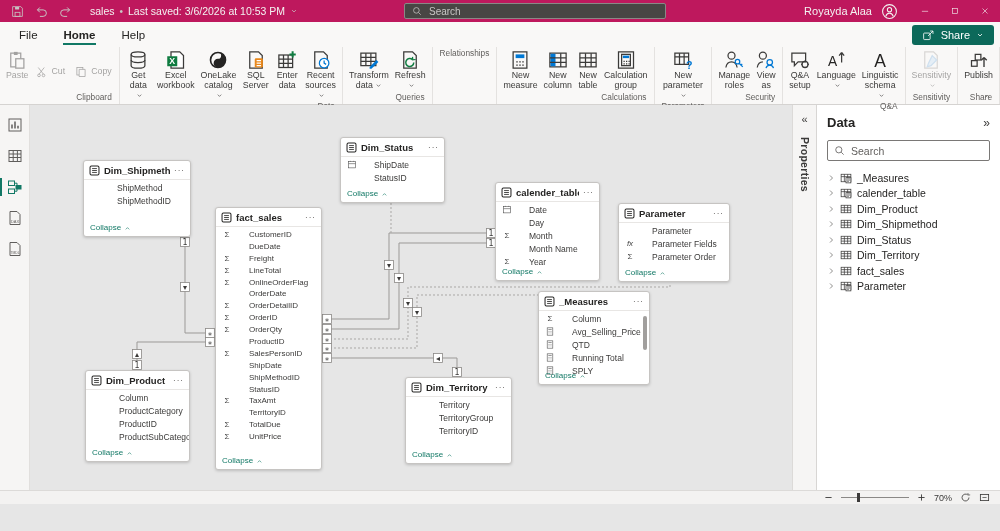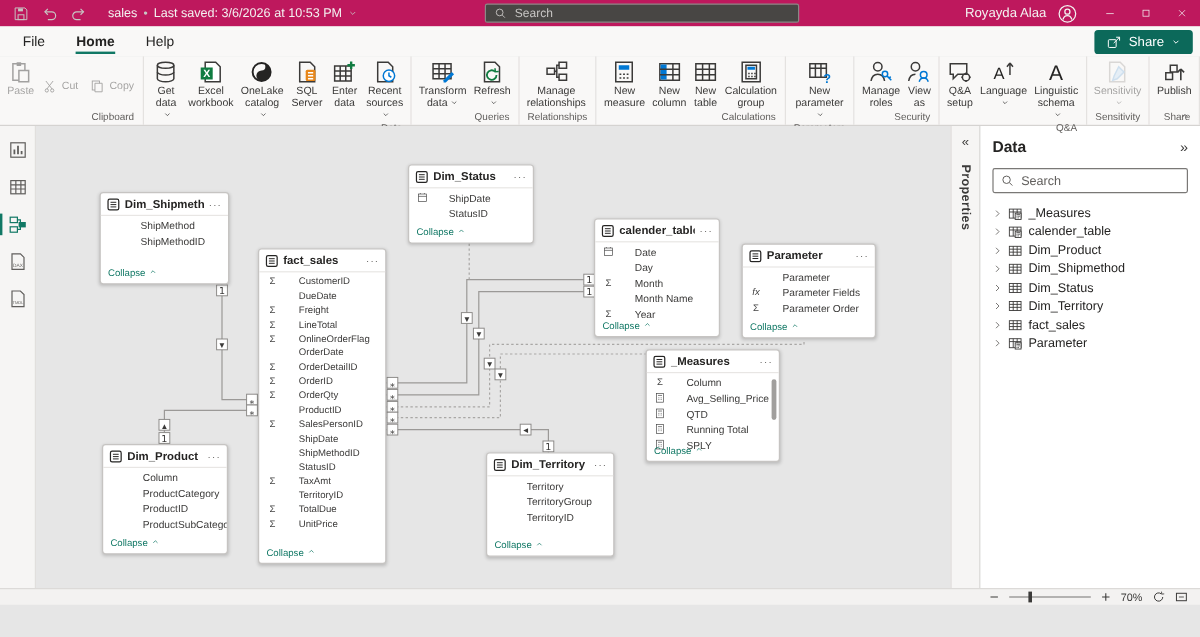--- a/index.html
+++ b/index.html
@@ -69,21 +69,21 @@
   .card-head{height:19px;display:flex;align-items:center;gap:4px;padding:0 5px;border-bottom:1px solid #e8e6e4;flex:none}
   .chip{width:11px;height:11px;color:#252423}
   .ctitle{font-size:9.5px;font-weight:700;color:#252423;flex:1;white-space:nowrap;overflow:hidden}
   .cmore{color:#605e5c;font-size:8px;letter-spacing:1px}
   .cfields{padding-top:3px;overflow:hidden}
   .crow{height:13px;display:flex;align-items:flex-start;gap:17px;padding:0 6px;font-size:8.5px;color:#3b3a39;white-space:nowrap}
   .card[data-dense="true"] .crow{height:11.9px;font-size:8px}
   .cic{width:10px;height:9px;color:#444;font-size:8px;justify-content:center}
   .ceye{display:none;margin-left:auto;width:11px;height:10px;color:#3b3a39}
   .crow[data-hidden="true"] .ceye{display:inline-flex}
-  .ccollapse{position:absolute;left:6px;bottom:4px;font-size:8px;color:#117865;display:flex;align-items:flex-start;gap:3px}
+  .ccollapse{position:absolute;left:6px;bottom:4px;font-size:8px;color:#117865;display:flex;align-items:flex-end;gap:3px}
   .cup{width:7px;height:7px;color:#117865}
   .card[data-scroll="true"]::after{content:"";position:absolute;right:2px;top:24px;width:4px;height:34px;background:#a19f9d;border-radius:2px}
 
   .props{width:24px;background:#f6f5f4;border-left:1px solid #dcdad8;display:flex;flex-direction:column;align-items:center;padding-top:8px;gap:12px}
   .pexp{font-size:11px;color:#3b3a39}
   .plabel{writing-mode:vertical-rl;font-size:10.5px;font-weight:600;color:#3b3a39;letter-spacing:.3px}
 
   .datapane{width:184px;background:#fff;border-left:1px solid #d8d6d4;padding:10px 10px 0}
   .dhead{display:flex;align-items:center}
   .dtitle{font-weight:700;font-size:13px;color:#252423;flex:1}
@@ -360,36 +360,20 @@
                       <path d="M4 6l4 4 4-4" fill="none" stroke="currentColor" stroke-width="1.4"></path>
                     </svg>
                   </span></span>
             </div>
             </div>
           <div class="rsmallcol"></div>
         </div>
         <div class="rgname">Queries</div>
       </div>
         <div class="rgroup">
-        <div class="rbtns">
-          <div class="rlarge">
-              <div class="rbtn">
-              <span class="ric" data-icon-glyph="icon">
-                  <svg viewBox="0 0 16 16">
-                    <rect x="1.5" y="5.5" width="5" height="4" fill="none" stroke="#3b3a39"></rect>
-                    <rect x="9.5" y="1.5" width="5" height="4" fill="none" stroke="#3b3a39"></rect>
-                    <rect x="9.5" y="9.5" width="5" height="4" fill="none" stroke="#3b3a39"></rect>
-                    <path d="M6.5 7.5H8V3.5h1.5M8 7.5v4h1.5" fill="none" stroke="#3b3a39"></path>
-                  </svg>
-                </span>
-              <span class="rlabel"><span>Manage relationships</span></span>
-            </div>
-            </div>
-          <div class="rsmallcol"></div>
-        </div>
         <div class="rgname">Relationships</div>
       </div>
         <div class="rgroup">
         <div class="rbtns">
           <div class="rlarge">
               <div class="rbtn">
               <span class="ric" data-icon-glyph="icon">
                   <svg viewBox="0 0 16 16">
                     <rect x="2.5" y="1.5" width="11" height="13" fill="none" stroke="#3b3a39"></rect>
                     <rect x="4.5" y="3.5" width="7" height="3" fill="#0078d4"></rect>

